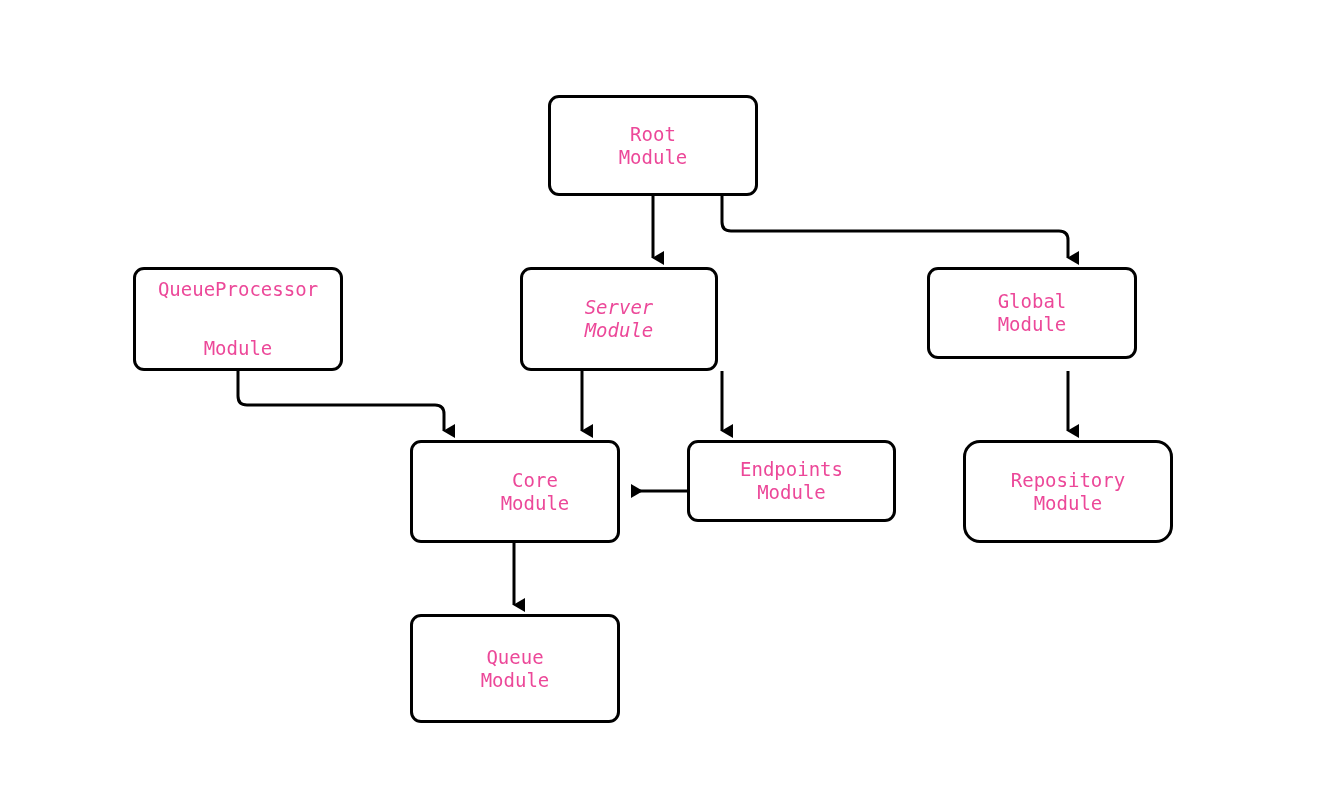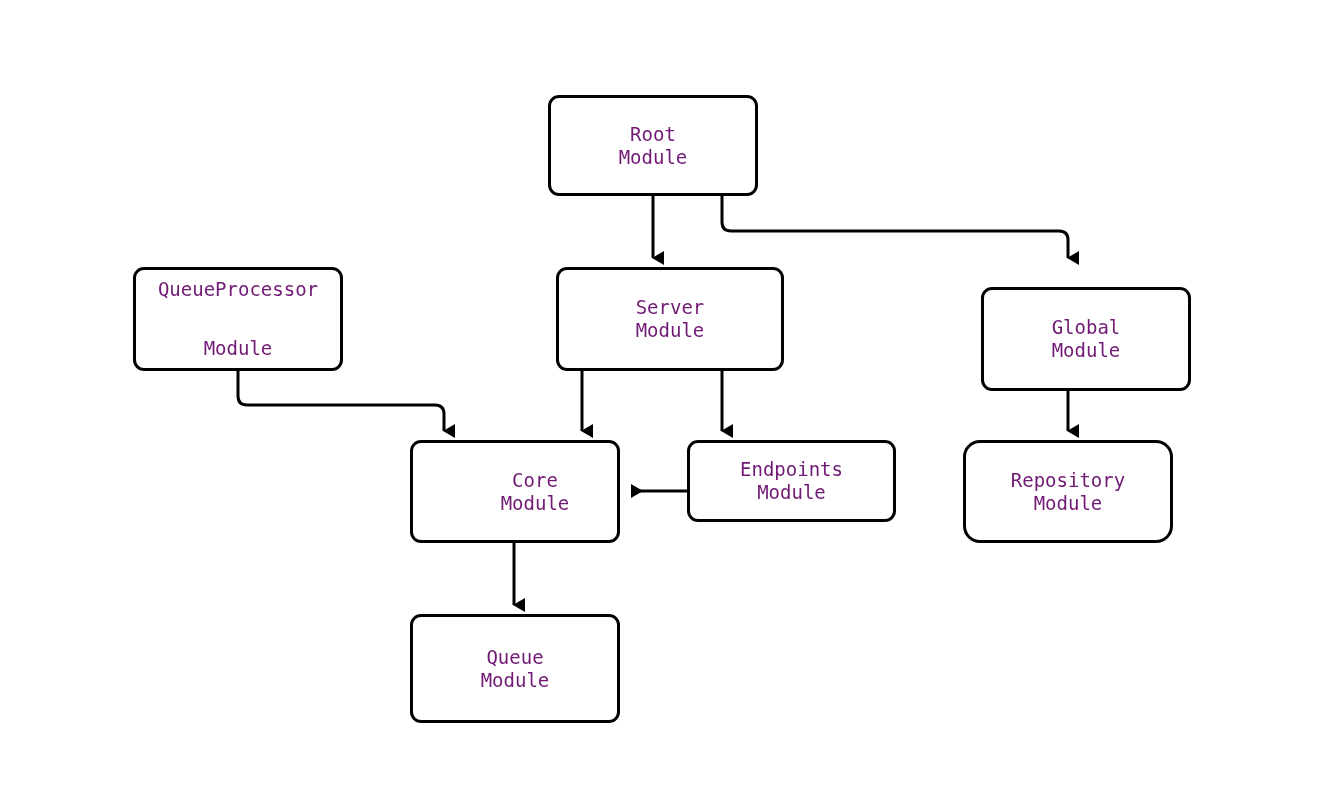--- a/index.html
+++ b/index.html
@@ -33,21 +33,21 @@
     display: flex;
     flex-direction: column;
     align-items: center;
     justify-content: center;
     z-index: 2;
   }
   .node-label {
     font-family: "DejaVu Sans Mono", "Liberation Mono", monospace;
     font-size: 19px;
     line-height: 23px;
-    color: #701a75;
+    color: #ec4899;
     text-align: center;
     white-space: pre;
     letter-spacing: 0px;
   }
 </style>
 </head>
 <body>
 
 <div id="canvas">
 
@@ -75,26 +75,26 @@
   <div class="node" style="left:548px; top:95px; width:210px; height:101px;">
     <div class="node-label">Root</div>
     <div class="node-label">Module</div>
   </div>
 
   <div class="node" style="left:133px; top:267px; width:210px; height:104px;gap:36px;">
     <div class="node-label">QueueProcessor</div>
     <div class="node-label">Module</div>
   </div>
 
-  <div class="node" style="left:556px; top:267px; width:228px; height:104px;">
+  <div class="node" style="left:520px; top:267px; width:198px; height:104px;font-style:italic;">
     <div class="node-label">Server</div>
     <div class="node-label">Module</div>
   </div>
 
-  <div class="node" style="left:981px; top:267px; width:210px; height:104px;margin-top:20px;">
+  <div class="node" style="left:927px; top:267px; width:210px; height:92px;">
     <div class="node-label">Global</div>
     <div class="node-label">Module</div>
   </div>
 
   <div class="node" style="left:410px; top:440px; width:210px; height:103px;padding-left:40px;">
     <div class="node-label">Core</div>
     <div class="node-label">Module</div>
   </div>
 
   <div class="node" style="left:687px; top:440px; width:209px; height:82px;">

